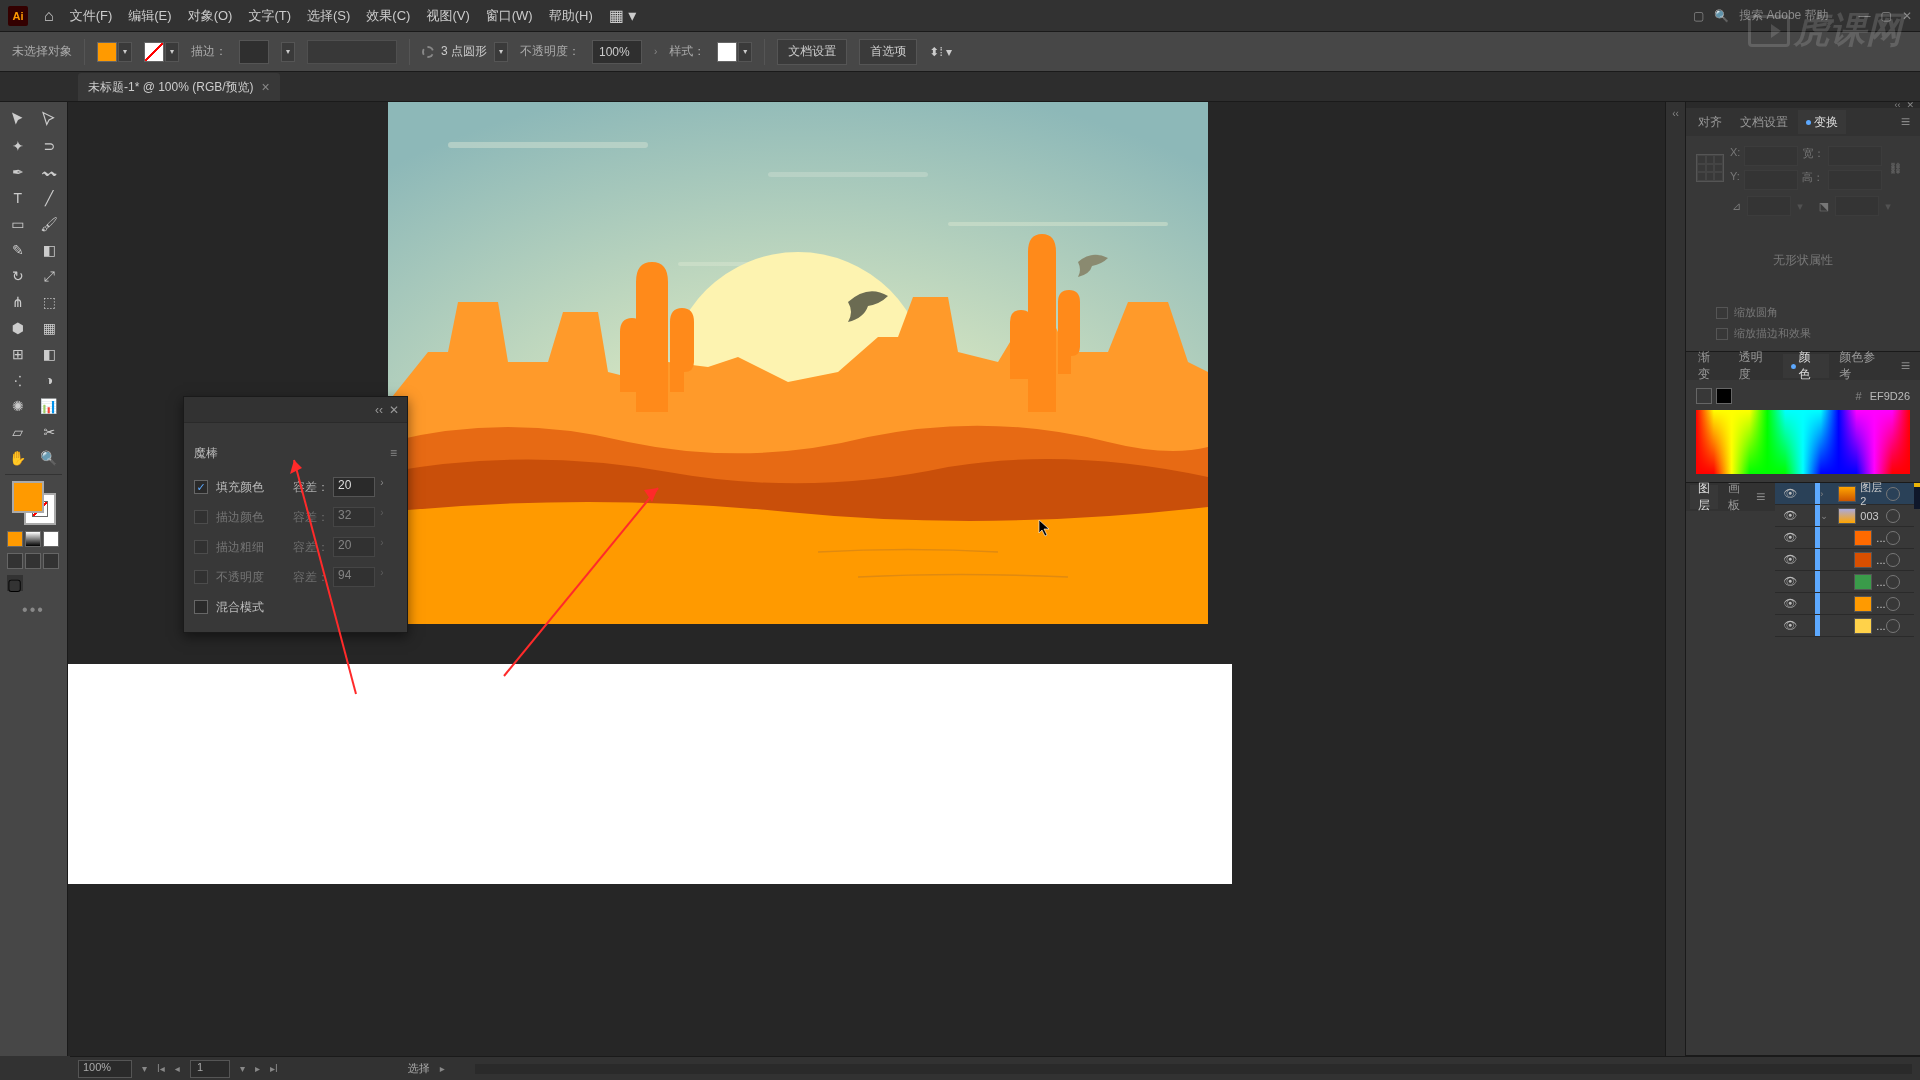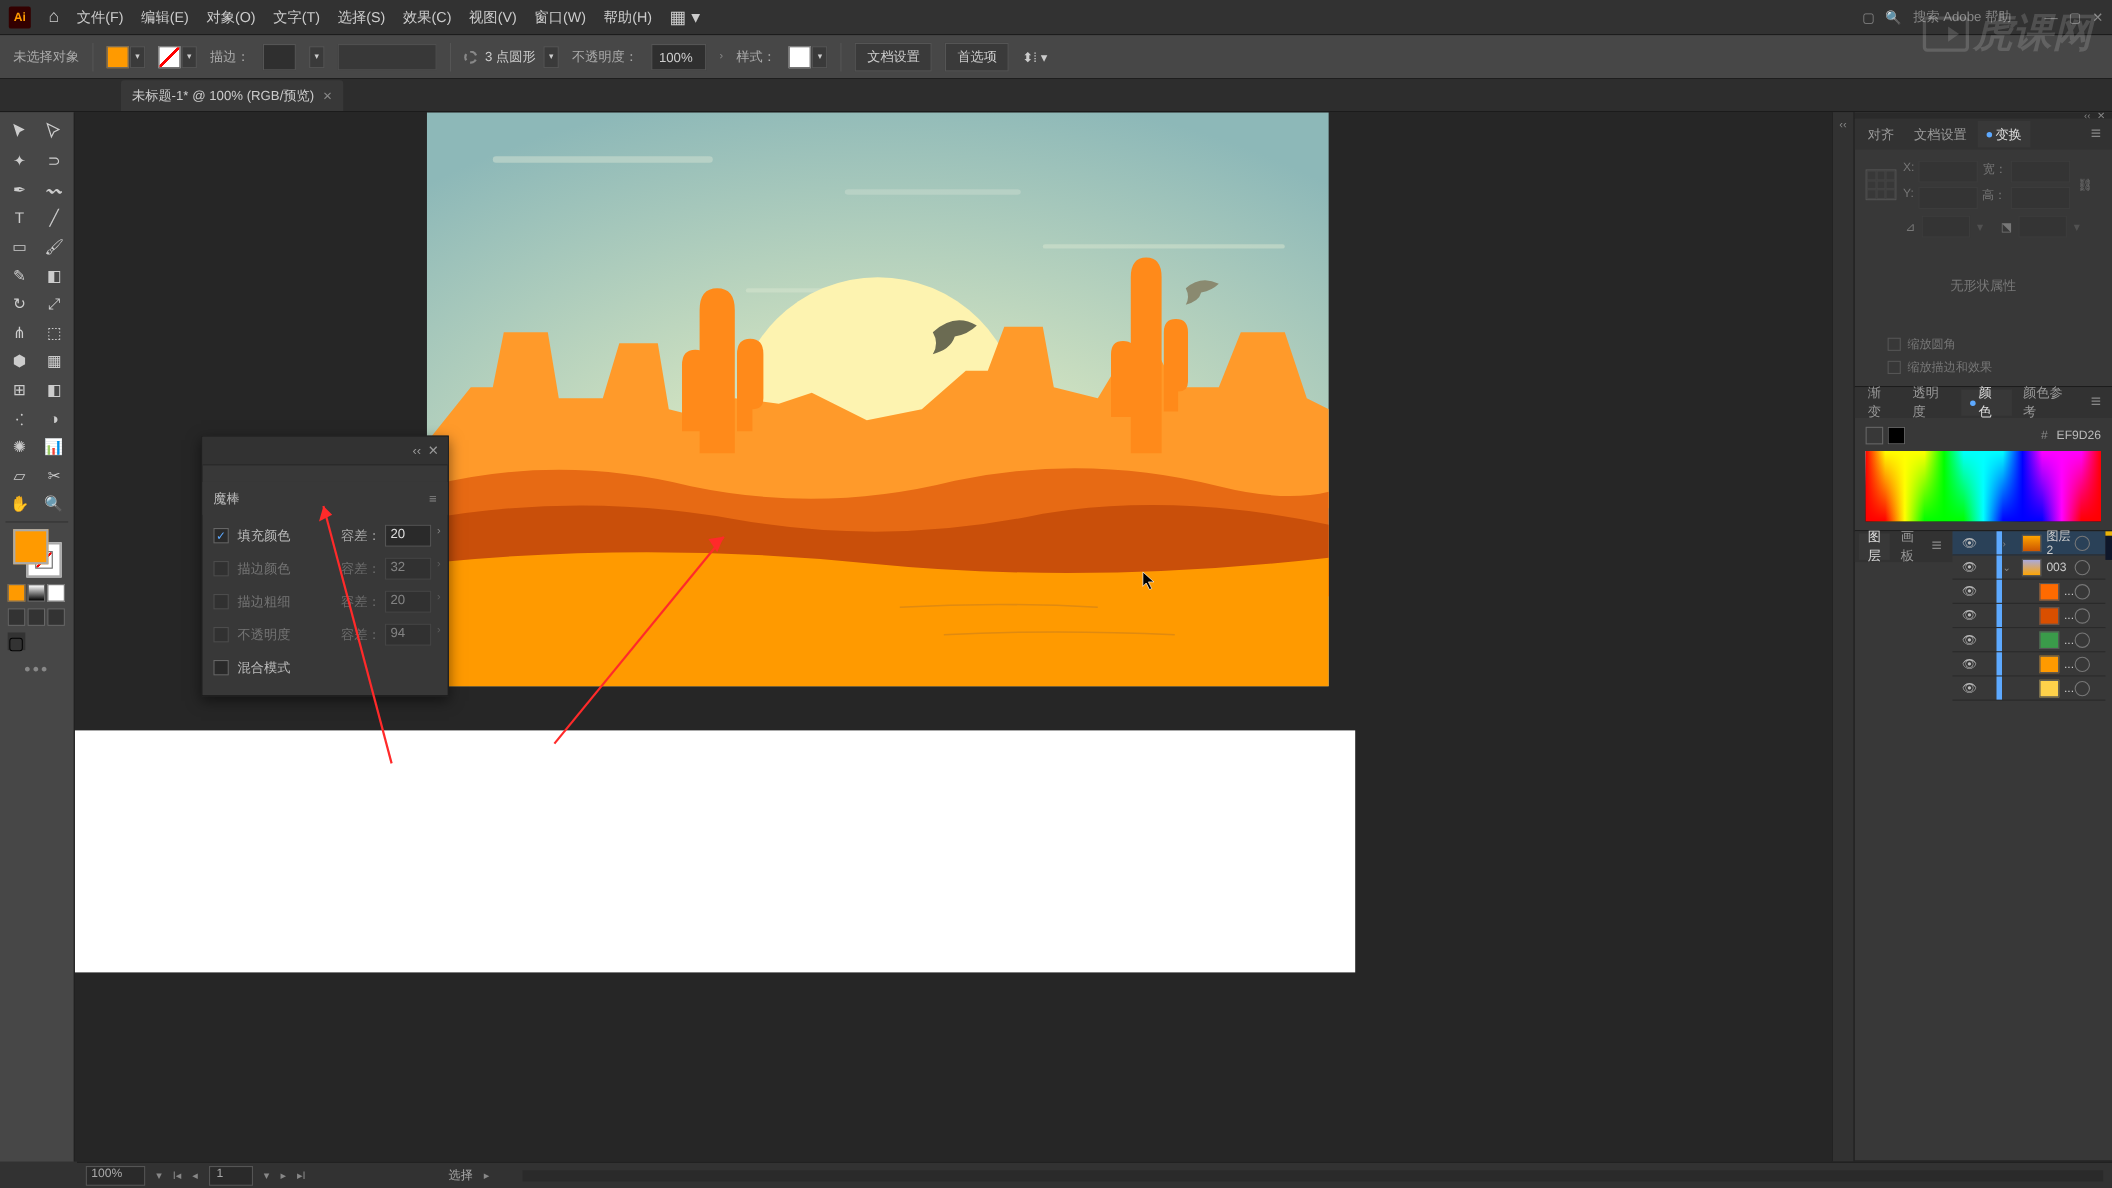--- a/index.html
+++ b/index.html
@@ -21,21 +21,21 @@
 .controlbar .swatch-none { background: #fff; position: relative; }
 .controlbar .swatch-none::after { content: ""; position: absolute; inset: 0; background: linear-gradient(135deg, transparent 45%, red 45%, red 55%, transparent 55%); }
 .controlbar .dropdown-arrow { width: 14px; height: 20px; background: #3a3a3a; border: 1px solid #555; display: flex; align-items: center; justify-content: center; font-size: 8px; }
 .controlbar .input-box { height: 24px; background: #2f2f2f; border: 1px solid #555; padding: 0 6px; display: flex; align-items: center; min-width: 50px; }
 .controlbar .btn { height: 26px; padding: 0 10px; background: #3a3a3a; border: 1px solid #555; display: flex; align-items: center; }
 .controlbar .divider { width: 1px; height: 26px; background: #555; }
 .controlbar .swatch-group { display: flex; align-items: center; gap: 1px; }
 .controlbar .stroke-style { width: 12px; height: 12px; border: 2px dashed #888; border-radius: 50%; }
 
 
-.tabbar { height: 30px; background: #2d2d2d; display: flex; align-items: flex-end; padding-left: 110px; border-bottom: 1px solid #1a1a1a; }
+.tabbar { height: 30px; background: #2d2d2d; display: flex; align-items: flex-end; padding-left: 78px; border-bottom: 1px solid #1a1a1a; }
 .tab { height: 28px; background: #383838; padding: 0 10px; display: flex; align-items: center; gap: 8px; font-size: 12px; color: #ccc; border-top-left-radius: 3px; border-top-right-radius: 3px; }
 .tab .close { color: #888; font-size: 14px; }
 
 
 .main { position: absolute; top: 102px; left: 0; right: 0; bottom: 24px; display: flex; }
 
 
 .toolbar { width: 68px; background: #474747; border-right: 1px solid #1a1a1a; padding: 6px 3px; }
 .toolbar .tool-row { display: flex; gap: 2px; margin-bottom: 2px; }
 .toolbar .tool { width: 30px; height: 24px; display: flex; align-items: center; justify-content: center; color: #ccc; font-size: 14px; cursor: pointer; position: relative; }
@@ -55,21 +55,21 @@
 .white-page { position: absolute; top: 562px; left: 0; width: 1164px; height: 220px; background: #fff; }
 .instruction { position: absolute; bottom: 120px; left: 220px; color: #ff2a2a; font-size: 22px; line-height: 1.6; font-weight: 500; z-index: 50; }
 .arrow { position: absolute; z-index: 49; }
 
 
 .panel { position: absolute; top: 294px; left: 115px; width: 225px; background: #383838; border: 1px solid #1a1a1a; box-shadow: 0 4px 12px rgba(0,0,0,0.5); z-index: 40; font-size: 12px; color: #bbb; }
 .panel .panel-header { height: 26px; display: flex; align-items: center; padding: 0 8px; border-bottom: 1px solid #2a2a2a; background: #323232; }
 .panel .panel-header .close-btn { margin-left: auto; color: #999; display: flex; gap: 6px; }
 .panel .panel-title-row { height: 30px; display: flex; align-items: center; padding: 0 10px; background: #383838; margin-top: 15px; }
 .panel .panel-title-row .menu-lines { margin-left: auto; color: #888; }
-.panel .panel-body { padding: 4px 1px 10px 10px; }
+.panel .panel-body { padding: 4px 18px 10px 10px; }
 .panel .row { display: flex; align-items: center; height: 30px; }
 .panel .check { width: 14px; height: 14px; background: #2a2a2a; border: 1px solid #666; margin-right: 8px; display: flex; align-items: center; justify-content: center; }
 .panel .check.checked::after { content: "✓"; color: #5da9ff; font-size: 11px; }
 .panel .row-label { flex: 1; }
 .panel .row-value-label { color: #aaa; margin-right: 4px; }
 .panel .row-input { width: 42px; height: 20px; background: #2a2a2a; border: 1px solid #555; padding: 0 4px; color: #ddd; }
 .panel .row-arrow { width: 14px; height: 20px; text-align: center; color: #888; font-size: 10px; }
 .panel .row.disabled { opacity: 0.45; }
 
 

